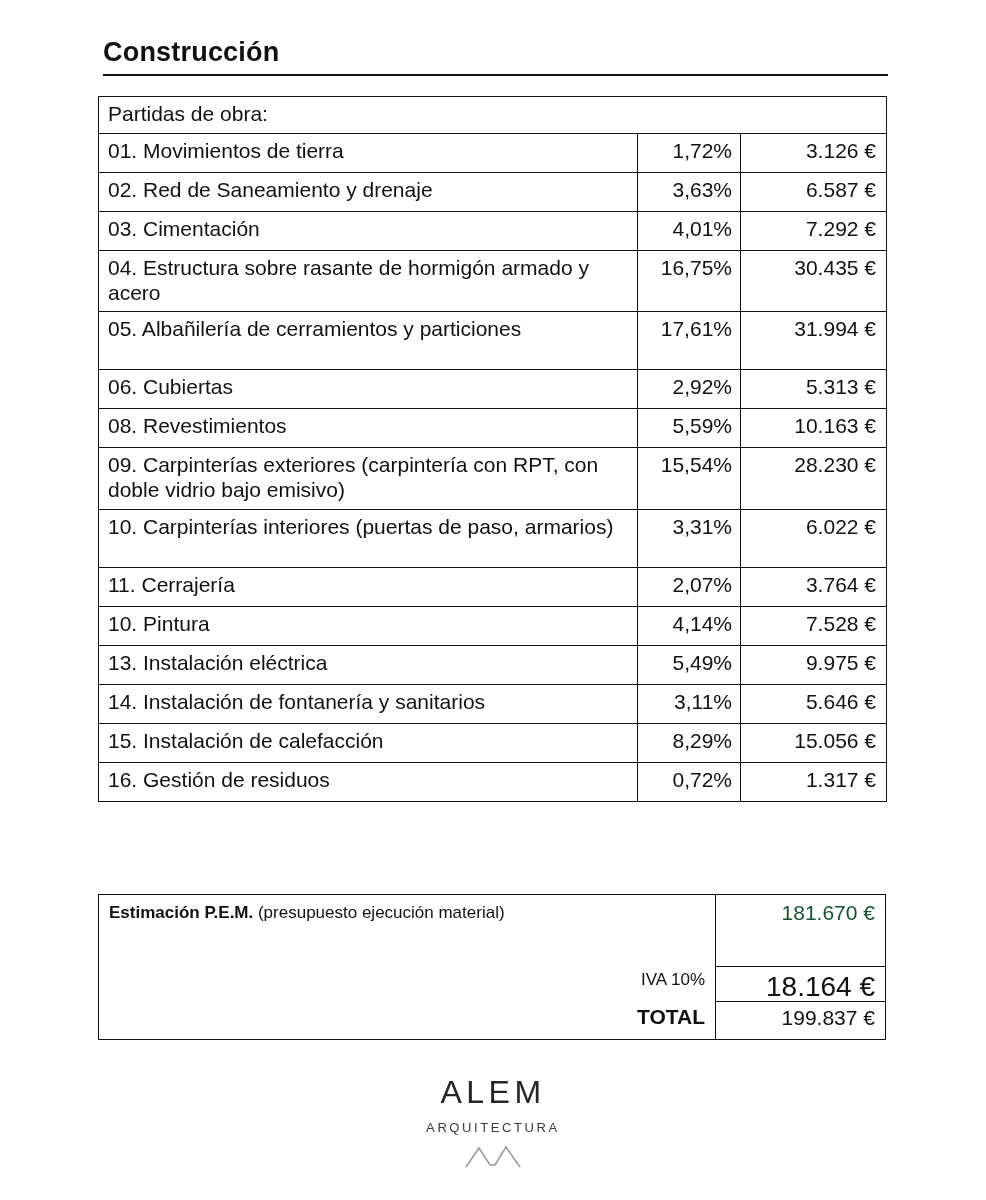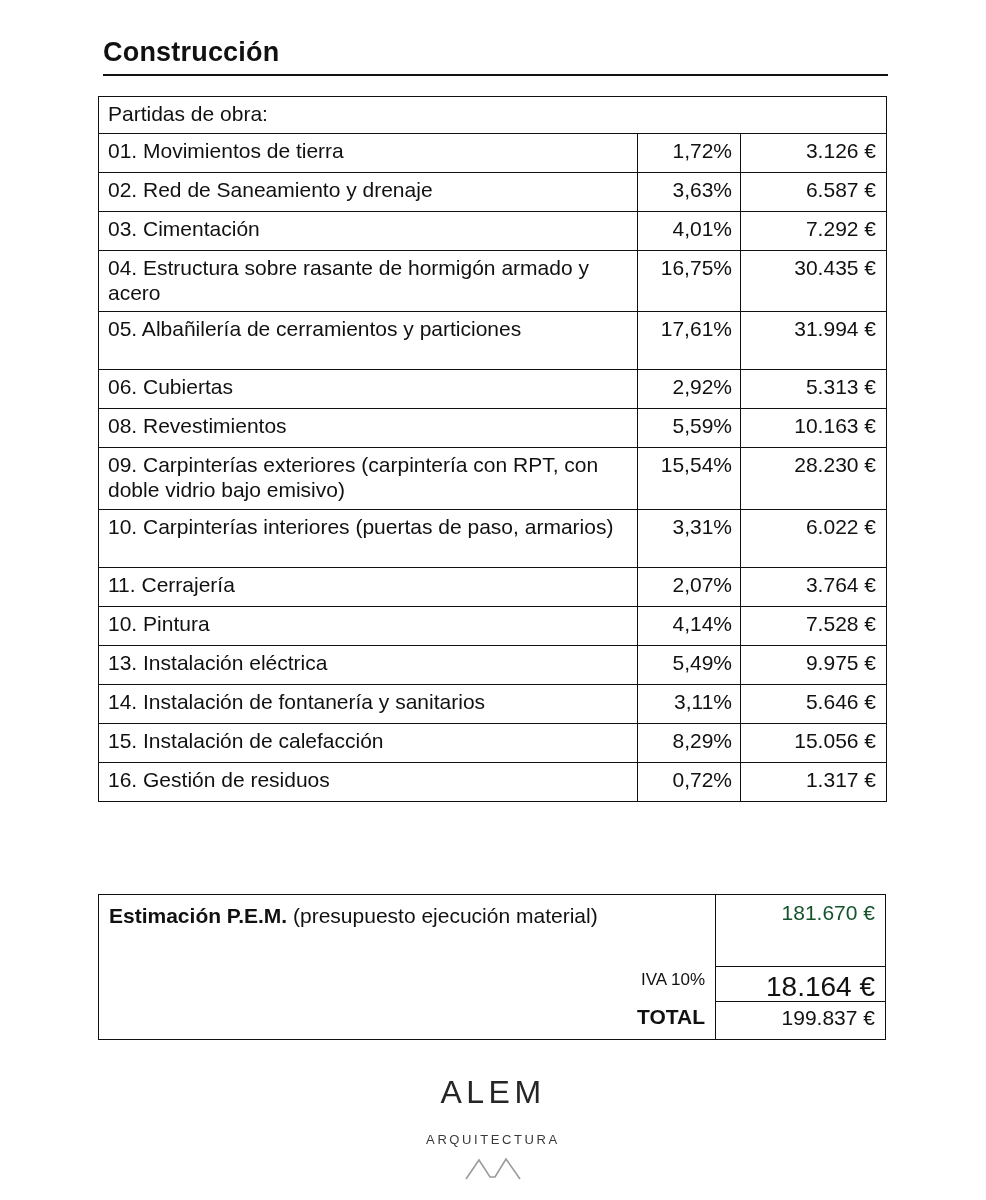--- a/index.html
+++ b/index.html
@@ -102,21 +102,21 @@
     width: 617px;
     height: 100%;
     box-sizing: border-box;
     border-right: 1.6px solid #111111;
   }
   .sg-pem {
     position: absolute;
     left: 10px;
     top: 6px;
     right: 8px;
-    font-size: 21px;
+    font-size: 17px;
     line-height: 1.42;
     color: #111111;
   }
   .sg-iva {
     position: absolute;
     right: 10px;
     top: 75px;
     font-size: 17px;
     color: #111111;
     text-align: right;
@@ -183,21 +183,21 @@
     font-size: 32px;
     letter-spacing: 4.5px;
     color: #262626;
     font-weight: normal;
     line-height: 1;
   }
   .logo-sub {
     font-size: 13px;
     letter-spacing: 2.6px;
     color: #3a3a3a;
-    margin-top: 25px;
+    margin-top: 13px;
     line-height: 1;
   }
   .logo-mark {
     margin-top: 9px;
     line-height: 0;
   }
 </style>
 </head>
 <body>
 

